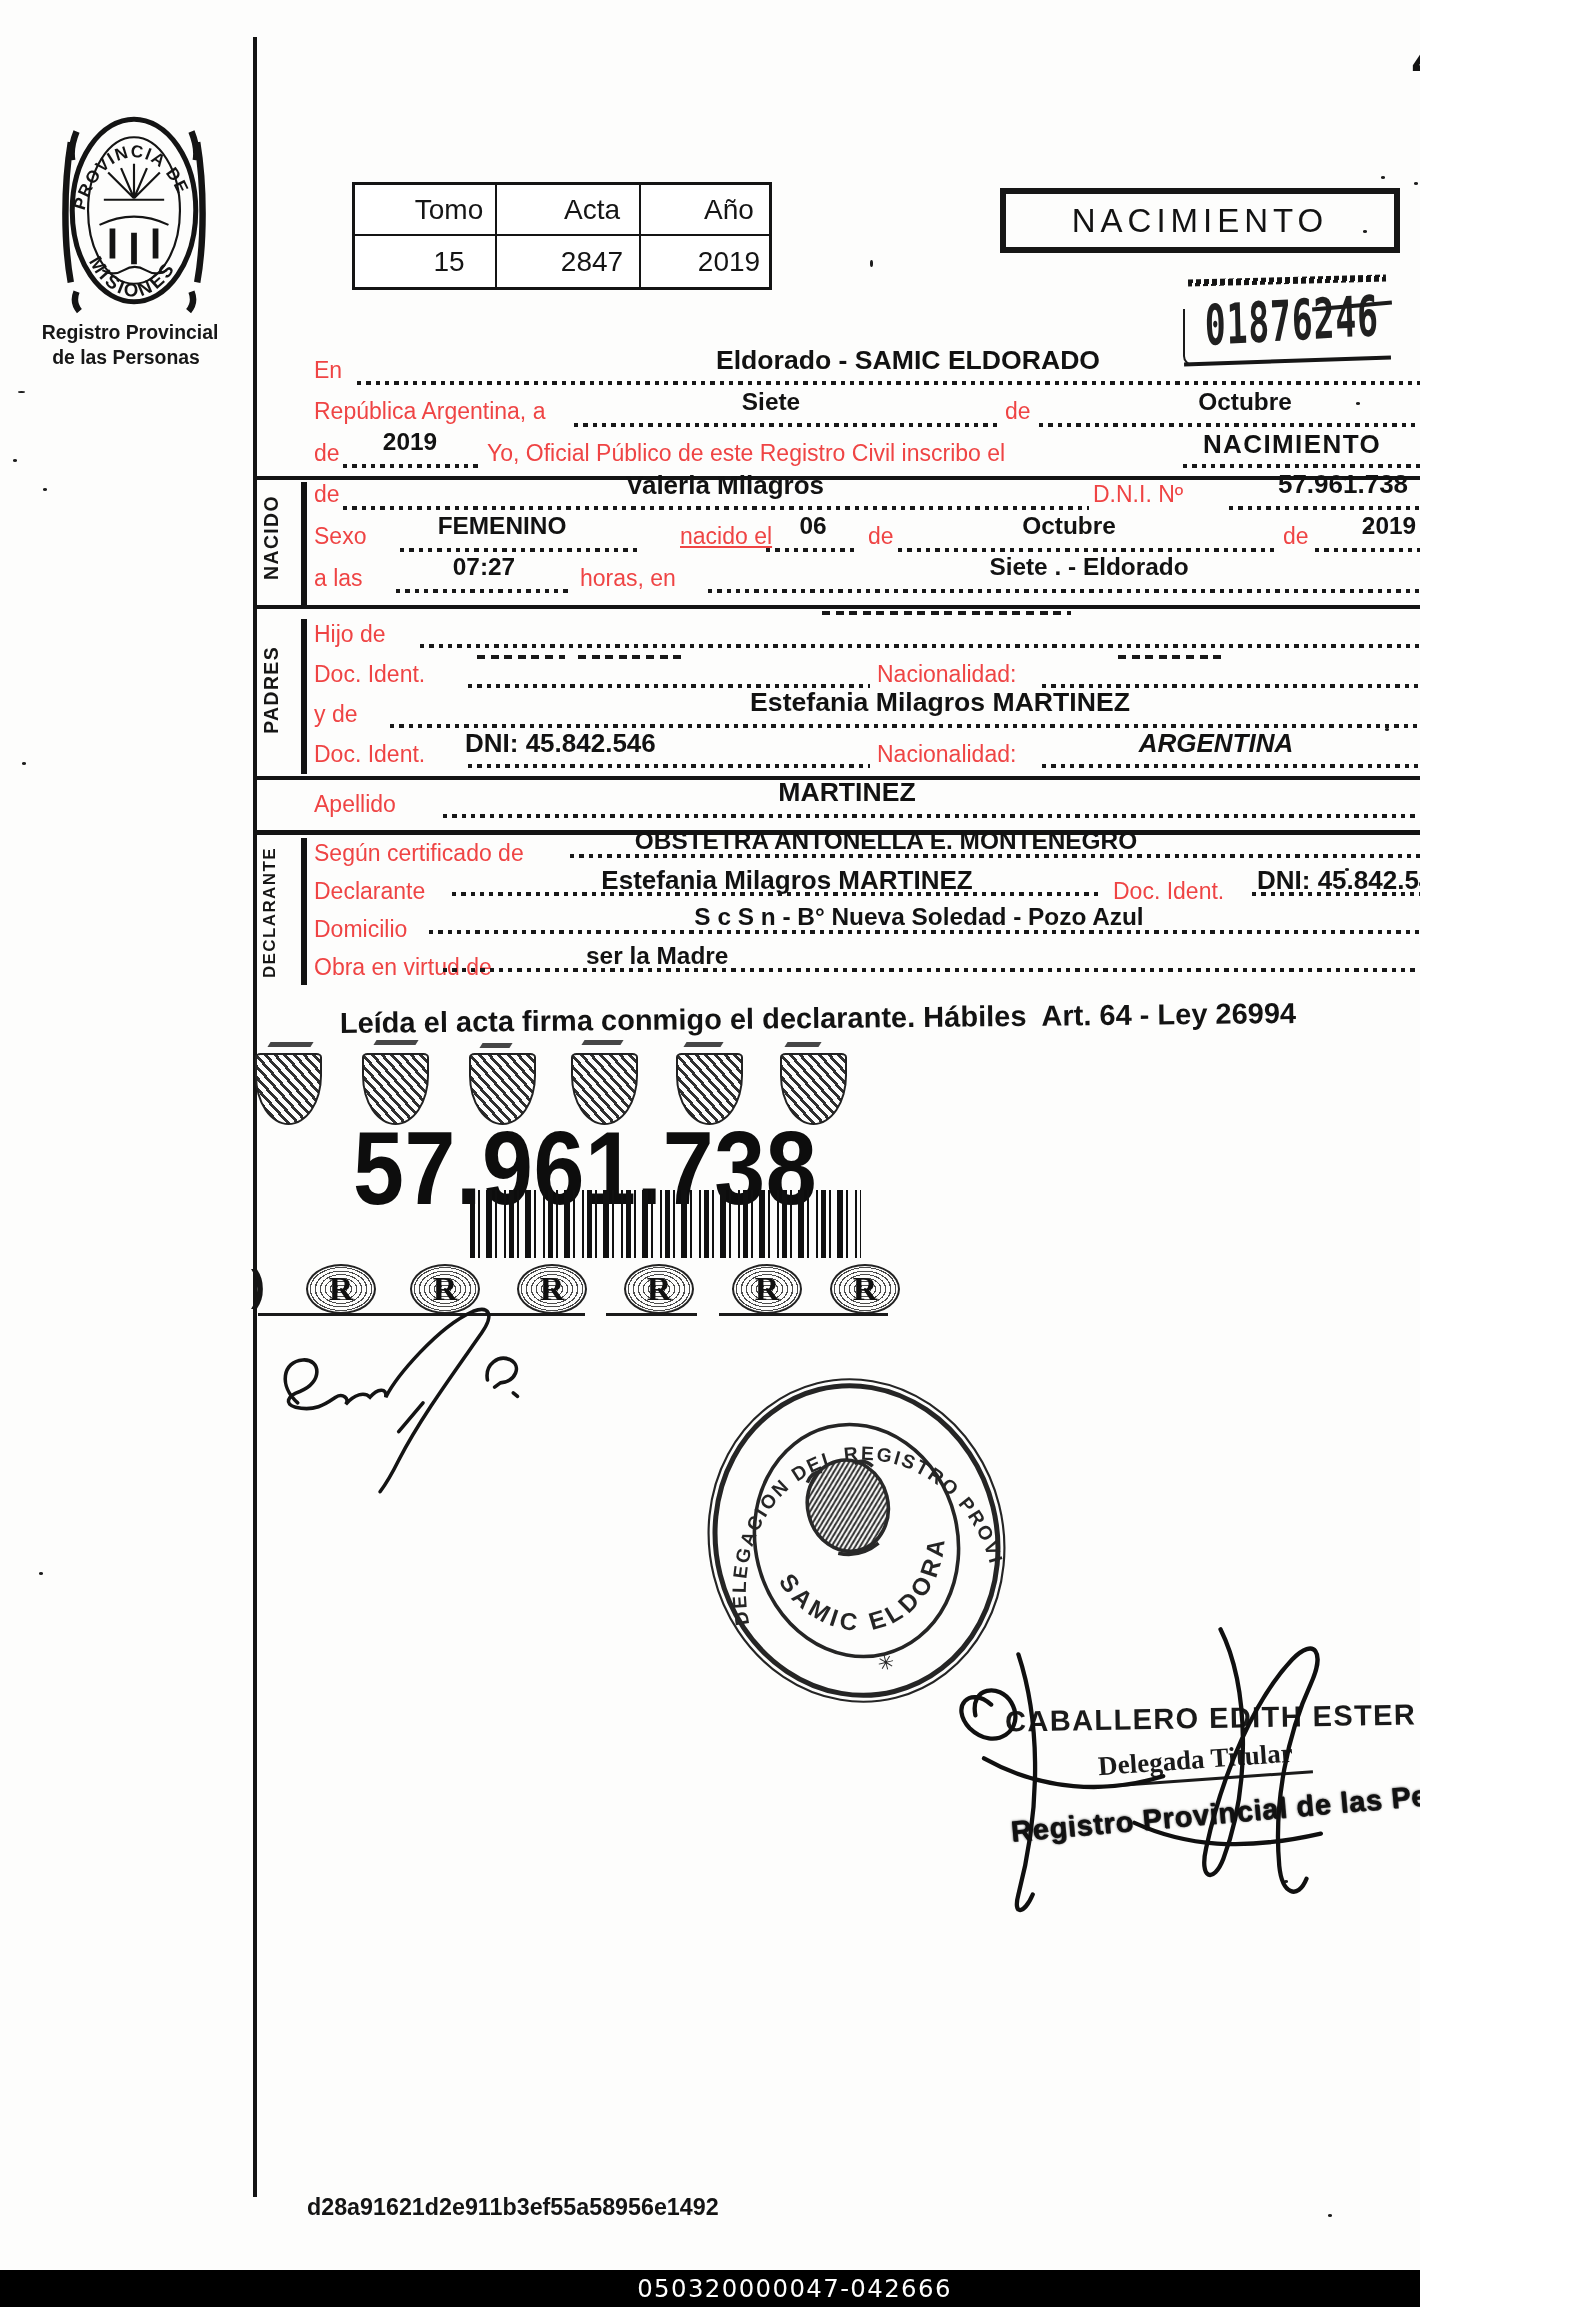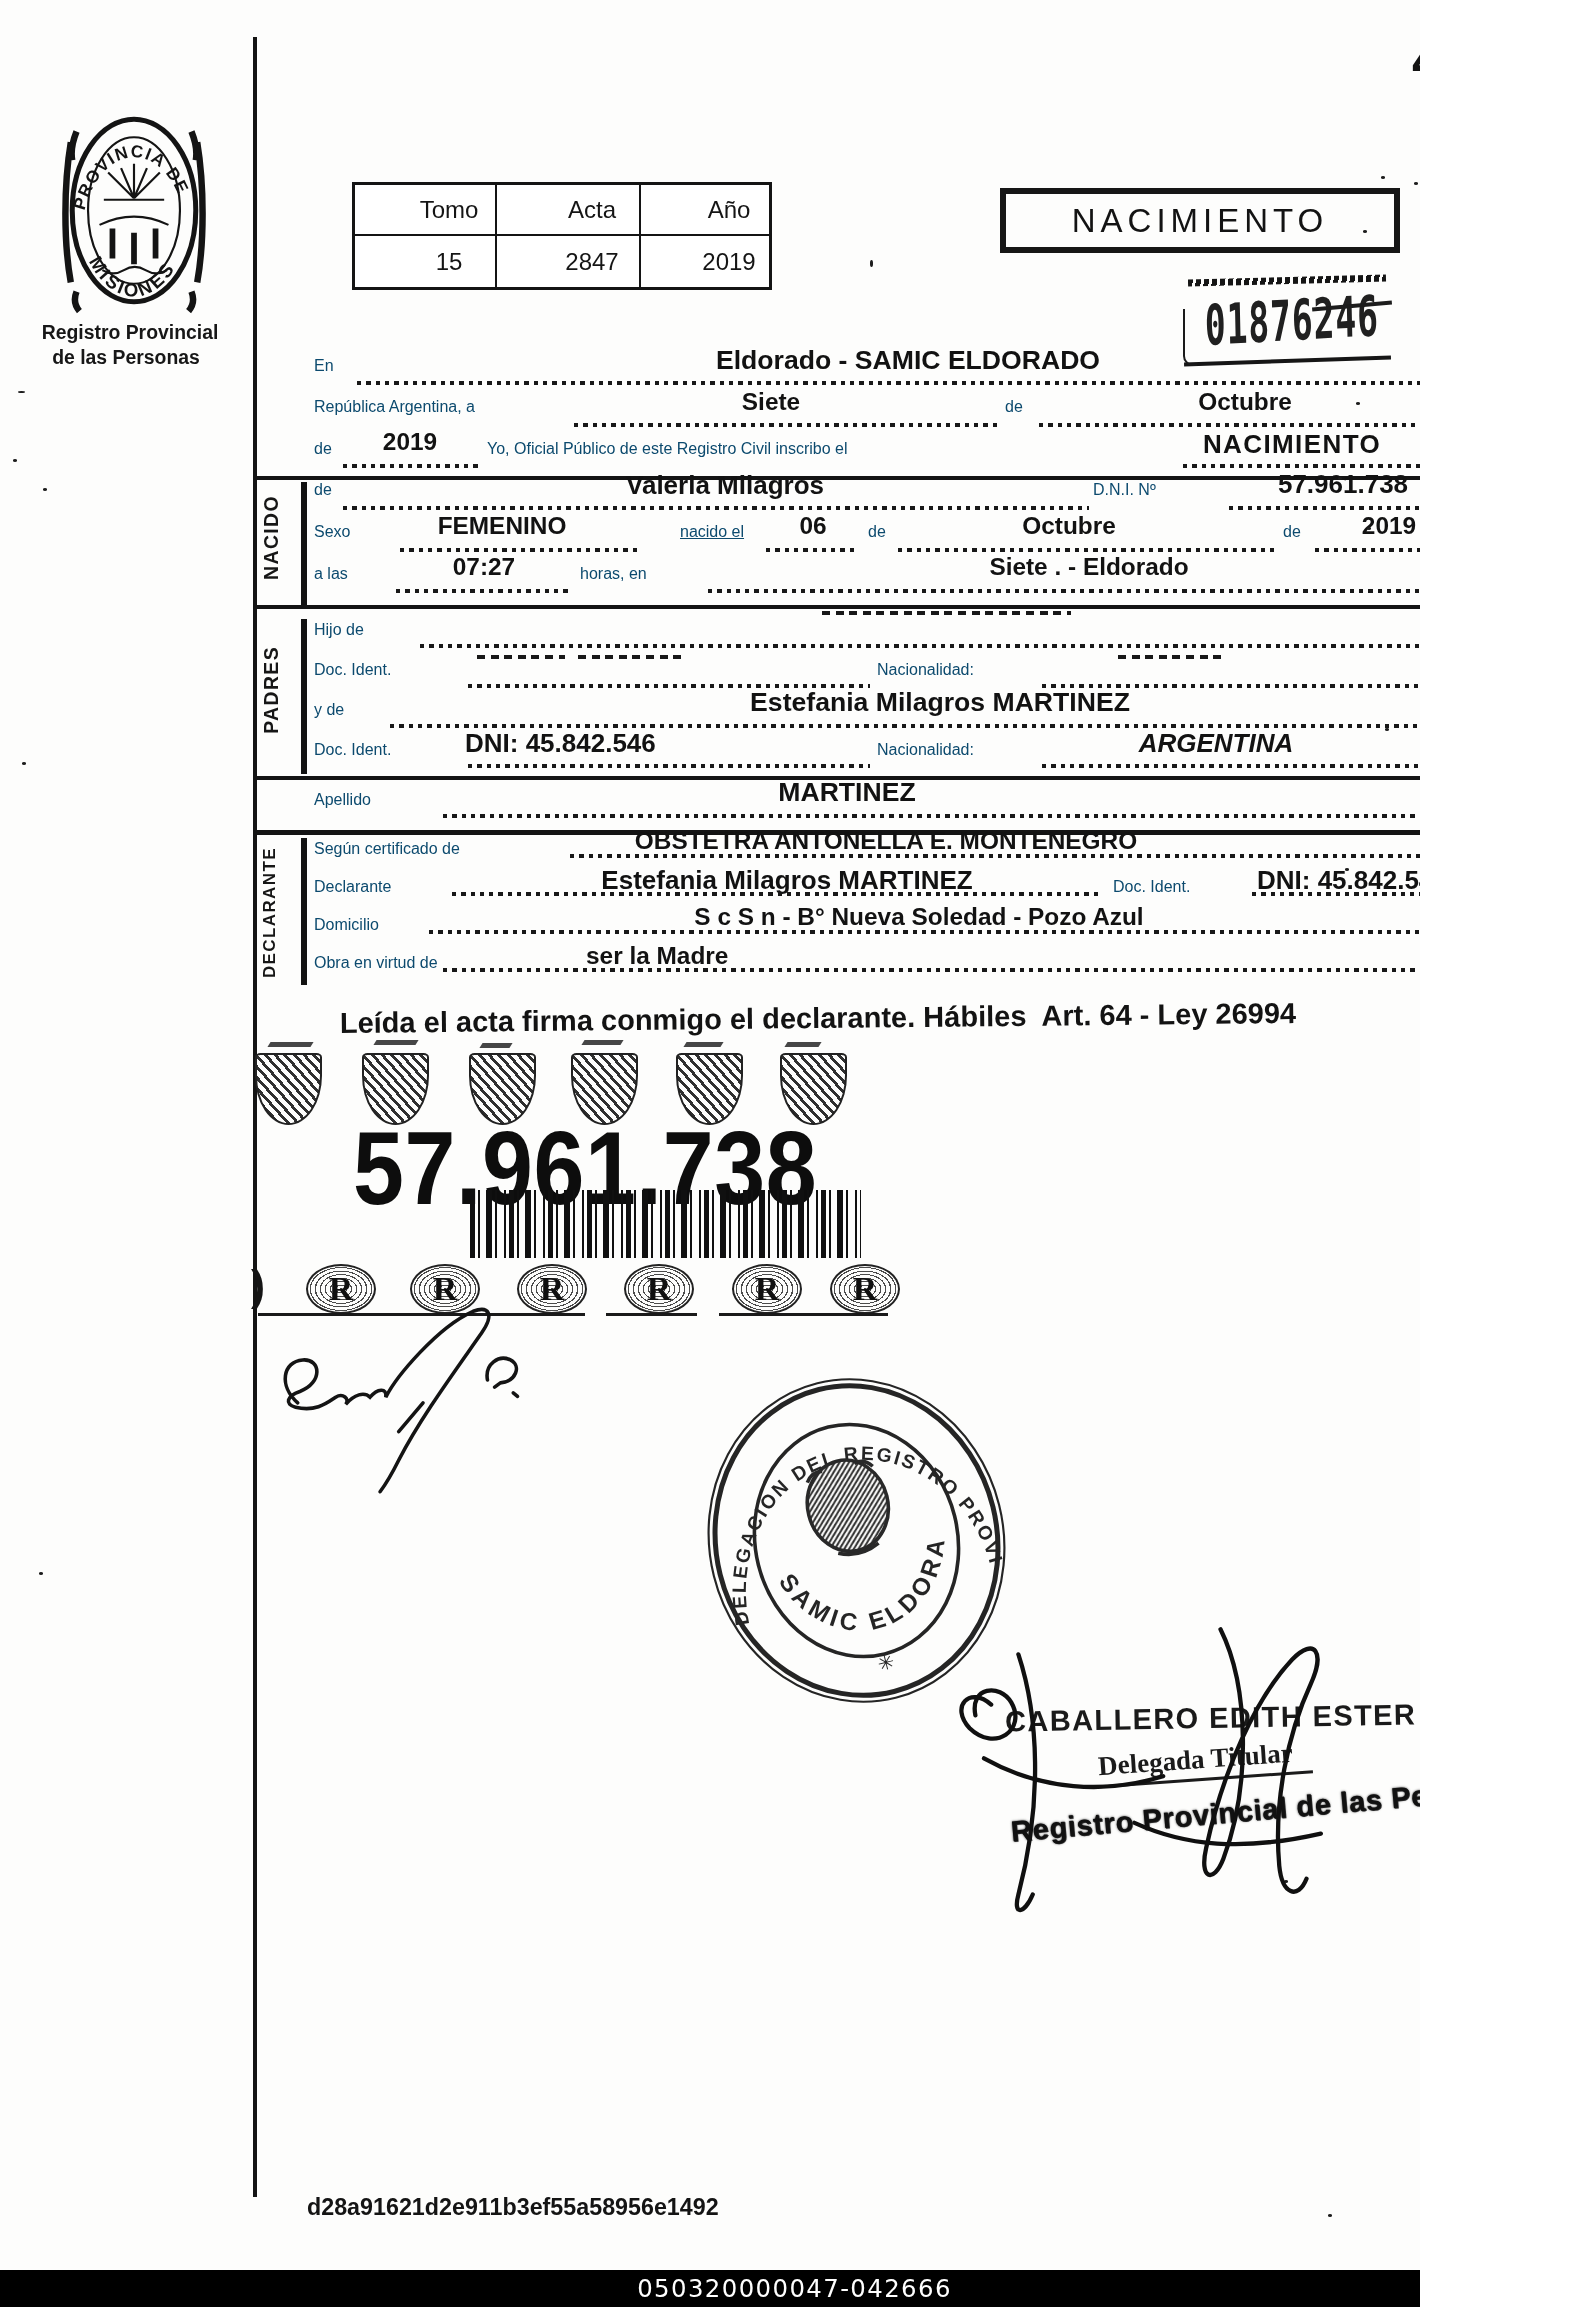--- a/index.html
+++ b/index.html
@@ -1,31 +1,31 @@
 <!DOCTYPE html>
 <html style="font-size:11.5px"><head>
 <meta charset="utf-8">
 <style>
   html,body{margin:0;padding:0;background:#ffffff;}
   .doc{position:relative;width:1420px;height:2307px;background:#fdfdfc;font-family:"Liberation Sans",sans-serif;color:#151515;overflow:hidden;}
-  .lbl{position:absolute;font-size:16px;white-space:nowrap;color:#0c4a6e;}
+  .lbl{position:absolute;font-size:23px;white-space:nowrap;color:#ef4444;}
   .val{position:absolute;font-size:24.4px;font-weight:bold;white-space:nowrap;color:#121212;}
   .c{transform:translateX(-50%);}
   .dots{position:absolute;height:3.6px;background-image:repeating-linear-gradient(90deg,#181818 0 4.3px,transparent 4.3px 9.3px);}
   .dash{position:absolute;height:3.6px;background-image:repeating-linear-gradient(90deg,#181818 0 8px,transparent 8px 13.6px);}
   .sep{position:absolute;height:4.3px;background:#141414;}
   .vline{position:absolute;background:#141414;}
   .bracket{position:absolute;width:5.7px;background:#121212;}
   .sec{position:absolute;font-size:19.4px;font-weight:bold;letter-spacing:1.4px;writing-mode:vertical-rl;transform:rotate(180deg);white-space:nowrap;color:#161616;}
   .sp{position:absolute;width:4.3px;height:2.9px;background:#1d1d1d;border-radius:50%;}
   .title{position:absolute;font-family:"Liberation Mono",monospace;font-weight:bold;font-size:34px;letter-spacing:7.2px;white-space:nowrap;color:#101010;}
   .pagenum{position:absolute;font-size:56px;font-weight:bold;color:#131313;}
   
   .acta{position:absolute;left:352px;top:182px;border:3.6px solid #141414;display:grid;grid-template-columns:142px 144px 128px;grid-template-rows:51px 51px;background:#fff;}
-  .acta div{display:flex;align-items:center;justify-content:center;font-size:24px;border-right:2.9px solid #141414;border-bottom:2.9px solid #141414;padding-left:48px;}
+  .acta div{display:flex;align-items:center;justify-content:center;font-size:28px;border-right:2.9px solid #141414;border-bottom:2.9px solid #141414;padding-left:48px;}
   .acta div:nth-child(3n){border-right:none;}
   .acta div:nth-child(n+4){border-bottom:none;font-weight:normal;}
   
   .actbox{position:absolute;left:1000px;top:188px;width:388px;height:53px;border:6.5px solid #161616;display:flex;align-items:center;justify-content:center;font-size:33px;letter-spacing:5px;color:#131313;}
   .stampnum{position:absolute;left:1204px;top:293px;font-family:"DejaVu Sans Mono",monospace;font-weight:bold;font-size:56px;color:#202020;transform:scaleX(.62) rotate(-2deg);transform-origin:left top;letter-spacing:1.4px;}
   .squig{position:absolute;left:1188px;top:277px;width:198px;height:6.5px;background:repeating-linear-gradient(100deg,#151515 0 5px,transparent 5px 8px);transform:rotate(-1.5deg);}
   .sunder{position:absolute;left:1184px;top:359px;width:207px;height:3.6px;background:#161616;transform:rotate(-2deg);}
   .sbrack{position:absolute;left:1183px;top:309px;width:11.5px;height:55px;border-left:2.9px solid #1a1a1a;border-bottom:2.9px solid #1a1a1a;border-radius:0 0 0 10px;}
   .strike{position:absolute;left:1312px;top:304px;width:80px;height:3.6px;background:#1c1c1c;transform:rotate(-5deg);}
   

